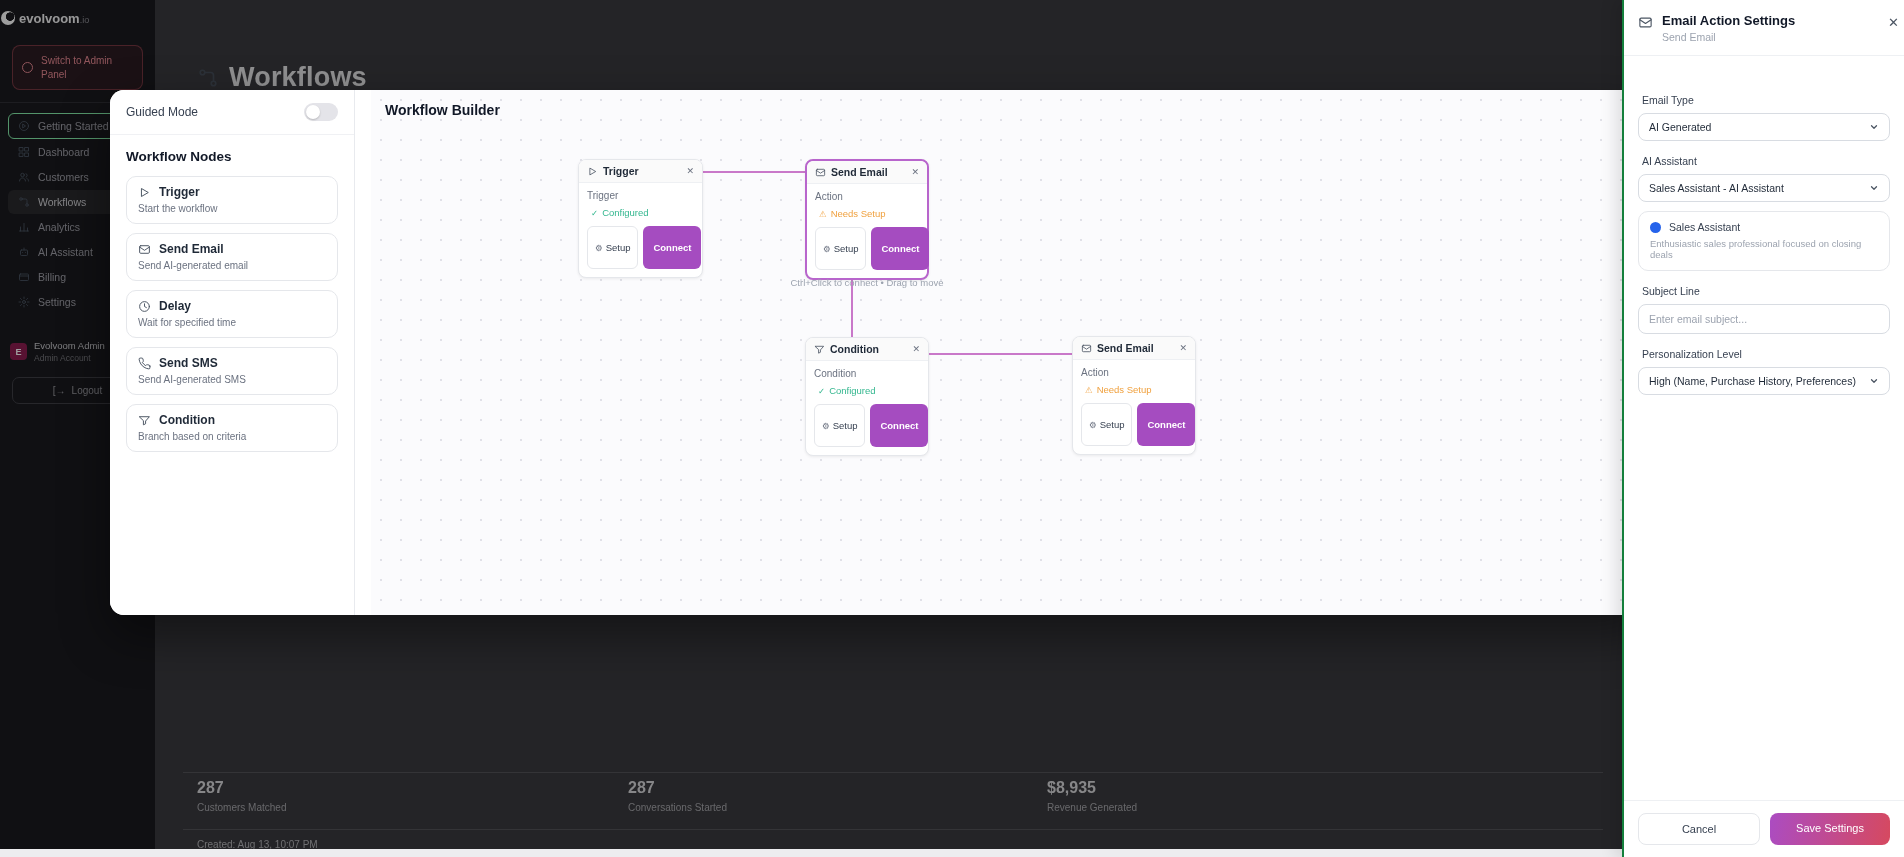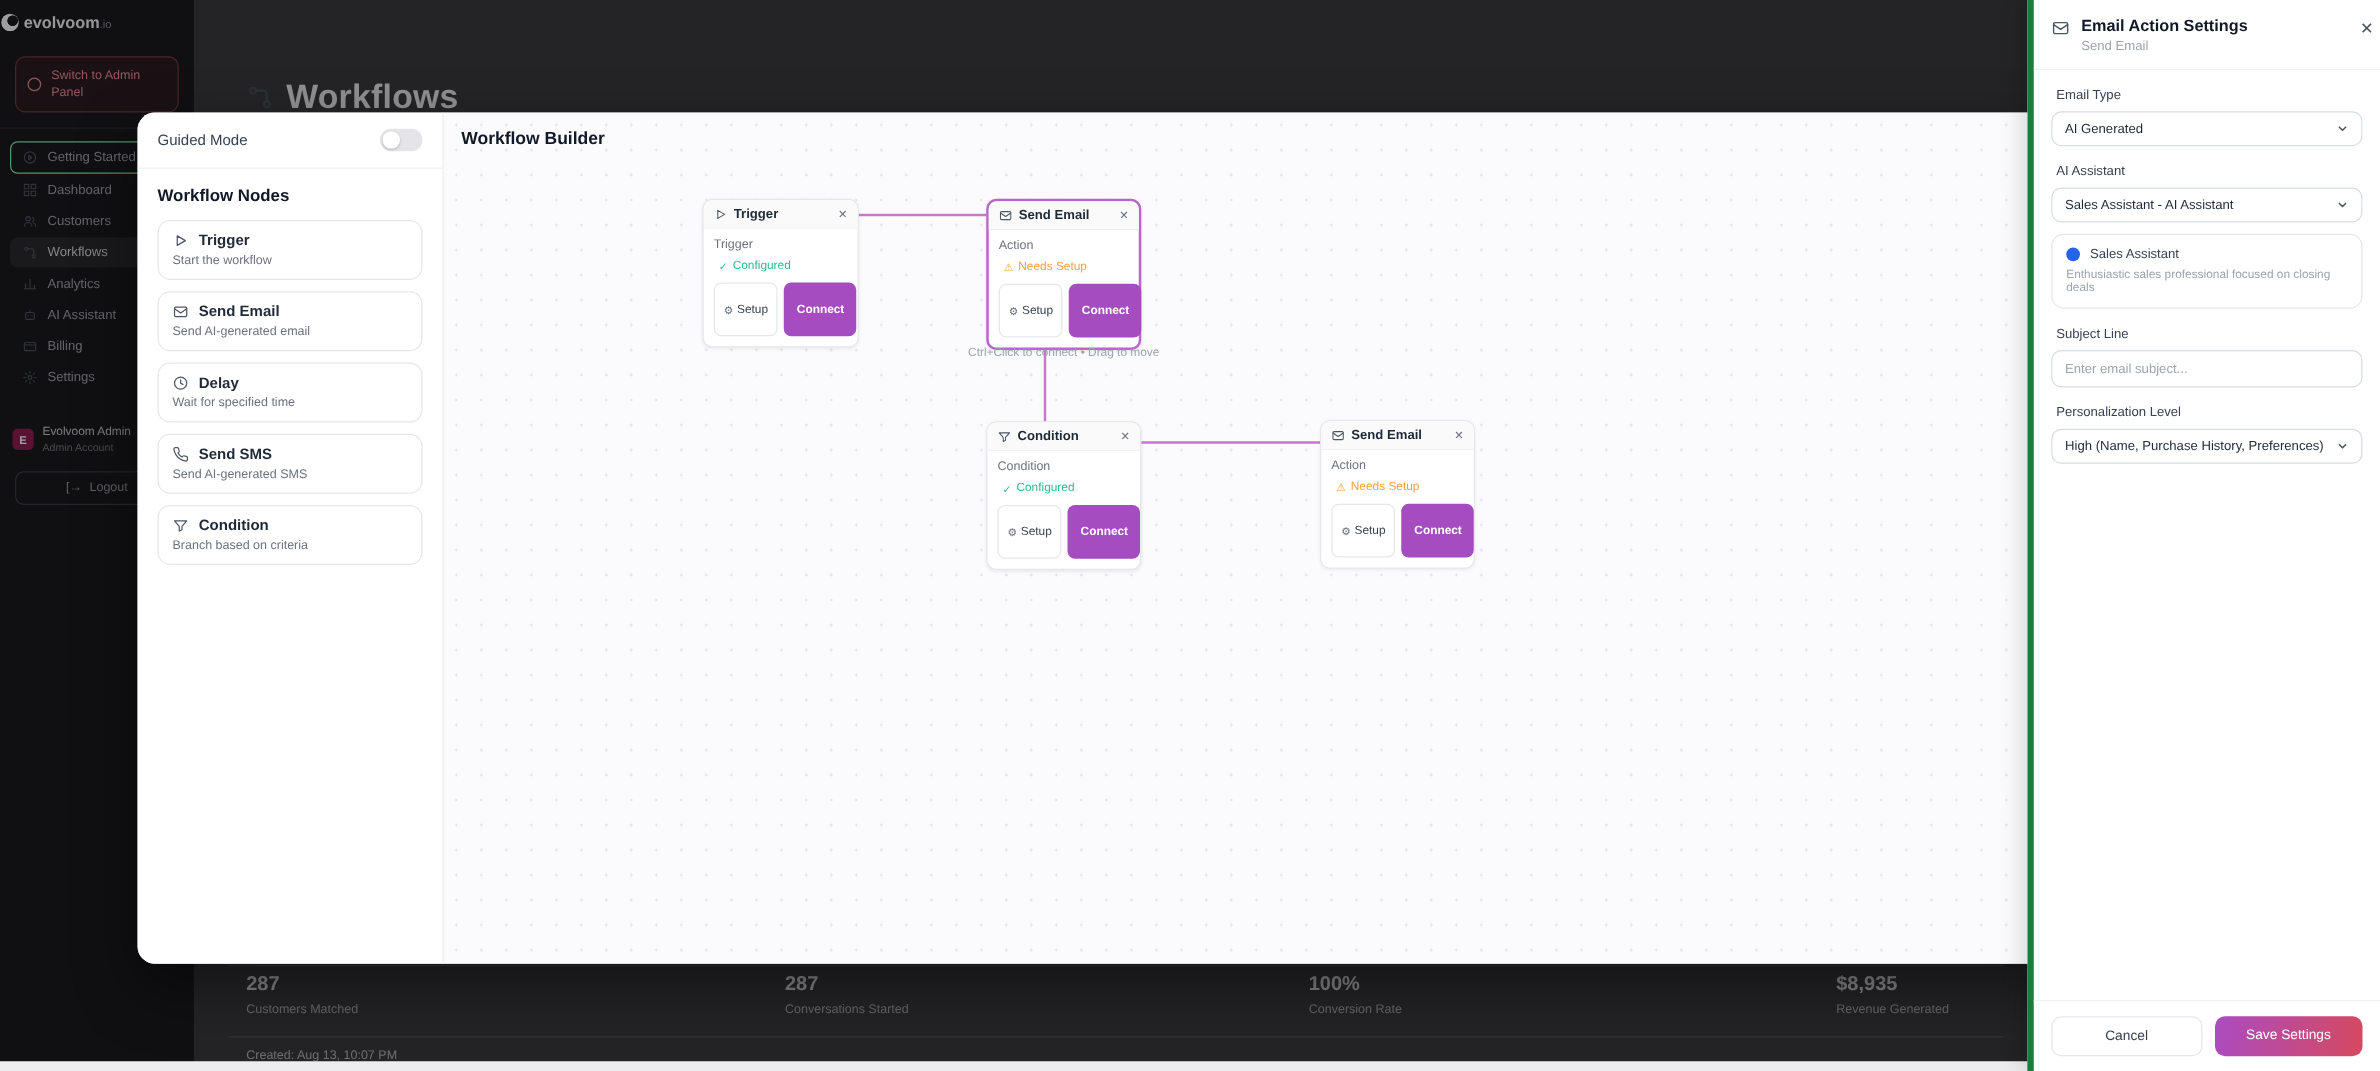--- a/index.html
+++ b/index.html
@@ -38,22 +38,22 @@
     display:flex; align-items:center; justify-content:center; }
   #user-name { font-size:9.5px; color:#c9c9ce; }
   #user-role { font-size:8.5px; color:#77777e; margin-top:2px; }
   #logout-btn { margin:14px 12px 0; border:1px solid #3f3f46; border-radius:7px; padding:7px; text-align:center;
     font-size:10px; color:#9a9aa1; display:flex; justify-content:center; gap:6px; align-items:center; }
 
   
   #overlay { position:absolute; inset:0; background:rgba(0,0,0,.38); z-index:4; }
 
   
-  #modal { position:absolute; left:110px; top:90px; width:1540px; height:681px; background:#fff; border-radius:14px;
-    box-shadow:0 20px 50px rgba(0,0,0,.45); z-index:10; display:flex; overflow:hidden; }
+  #modal { position:absolute; left:110px; top:90px; width:1540px; height:525px; background:#fff; border-radius:14px;
+    box-shadow:0 20px 50px rgba(0,0,0,.45); z-index:10; display:flex; overflow:hidden;gap:16px; }
   #palette { width:245px; flex:0 0 auto; border-right:1px solid #e8eaee; background:#fff; }
   #guided-row { display:flex; align-items:center; justify-content:space-between; padding:13px 16px; border-bottom:1px solid #f0f1f4; }
   #guided-label { font-size:12px; color:#374151; }
   #guided-toggle { width:34px; height:18px; border-radius:9px; background:#e4e4e9; position:relative; }
   #guided-toggle .knob { position:absolute; left:2px; top:2px; width:14px; height:14px; border-radius:50%; background:#fff; box-shadow:0 1px 2px rgba(0,0,0,.2); }
   #palette-body { padding:14px 16px; }
   #palette-title { font-size:13.5px; font-weight:bold; color:#111827; margin-bottom:12px; }
   .palette-card { border:1px solid #e5e7eb; border-radius:10px; padding:8px 11px 9px; margin-bottom:9px; background:#fff; }
   .palette-card .pc-head { display:flex; align-items:center; gap:8px; font-size:12px; font-weight:bold; color:#1f2937; }
   .palette-card .pc-head svg { width:13px; height:13px; }
@@ -81,21 +81,21 @@
   .fn-setup { border:1px solid #e5e7eb; background:#fff; border-radius:6px; padding:3px 7px; font-size:9.5px; color:#374151;
     display:flex; align-items:center; gap:3px; }
   .fn-setup .gear { font-size:8.5px; color:#6b7280; }
   .fn-connect { background:#a54cc0; color:#fff; border-radius:6px; padding:16px 10px; font-size:9.5px; font-weight:bold;
     display:flex; align-items:center; }
   .edge { position:absolute; background:#c978c9; z-index:0; }
   #canvas-hint { position:absolute; left:416px; top:186px; width:160px; text-align:center; font-size:9.5px; color:#9ca3af; line-height:1.55; }
 
   
   #panel { position:absolute; right:0; top:0; width:282px; height:857px; background:#fff; z-index:20;
-    border-left:5px solid #15803d; box-shadow:-6px 0 16px rgba(0,0,0,.12); display:flex; flex-direction:column; }
+    border-left:2px solid #15803d; box-shadow:-6px 0 16px rgba(0,0,0,.12); display:flex; flex-direction:column;gap:24px; }
   #panel-header { position:relative; padding:13px 16px 12px 14px; border-bottom:1px solid #eef0f3; display:flex; gap:9px; }
   #panel-header svg { width:15px; height:15px; margin-top:2px; flex:0 0 auto; }
   #panel-title { font-size:13px; font-weight:bold; color:#111827; }
   #panel-subtitle { font-size:10.5px; color:#9ca3af; margin-top:3px; }
   #panel-close { position:absolute; right:5px; top:15px; font-size:13px; color:#4b5563; }
   #panel-body { flex:1; padding:14px; overflow:hidden; }
   .field-label { font-size:10.5px; color:#374151; margin:14px 4px 7px; }
   .field-label.first { margin-top:0; }
   .select-box { border:1px solid #d8dce2; border-radius:8px; background:#fff; padding:7px 10px; font-size:10.5px; color:#1f2937;
     display:flex; align-items:center; justify-content:space-between; }
@@ -130,24 +130,20 @@
   <div id="bg-stats">
     <div>
       <div class="stat-value">287</div>
       <div class="stat-label">Customers Matched</div>
     </div>
     <div>
       <div class="stat-value">287</div>
       <div class="stat-label">Conversations Started</div>
     </div>
     <div>
-      <div class="stat-value">100%</div>
-      <div class="stat-label">Conversion Rate</div>
-    </div>
-    <div>
       <div class="stat-value">$8,935</div>
       <div class="stat-label">Revenue Generated</div>
     </div>
   </div>
   <div id="bg-created-divider"></div>
   <div id="bg-created">Created: Aug 13, 10:07 PM</div>
 </div>
 <div id="bg-bottom-strip"></div>
 
 <div id="sidebar">

